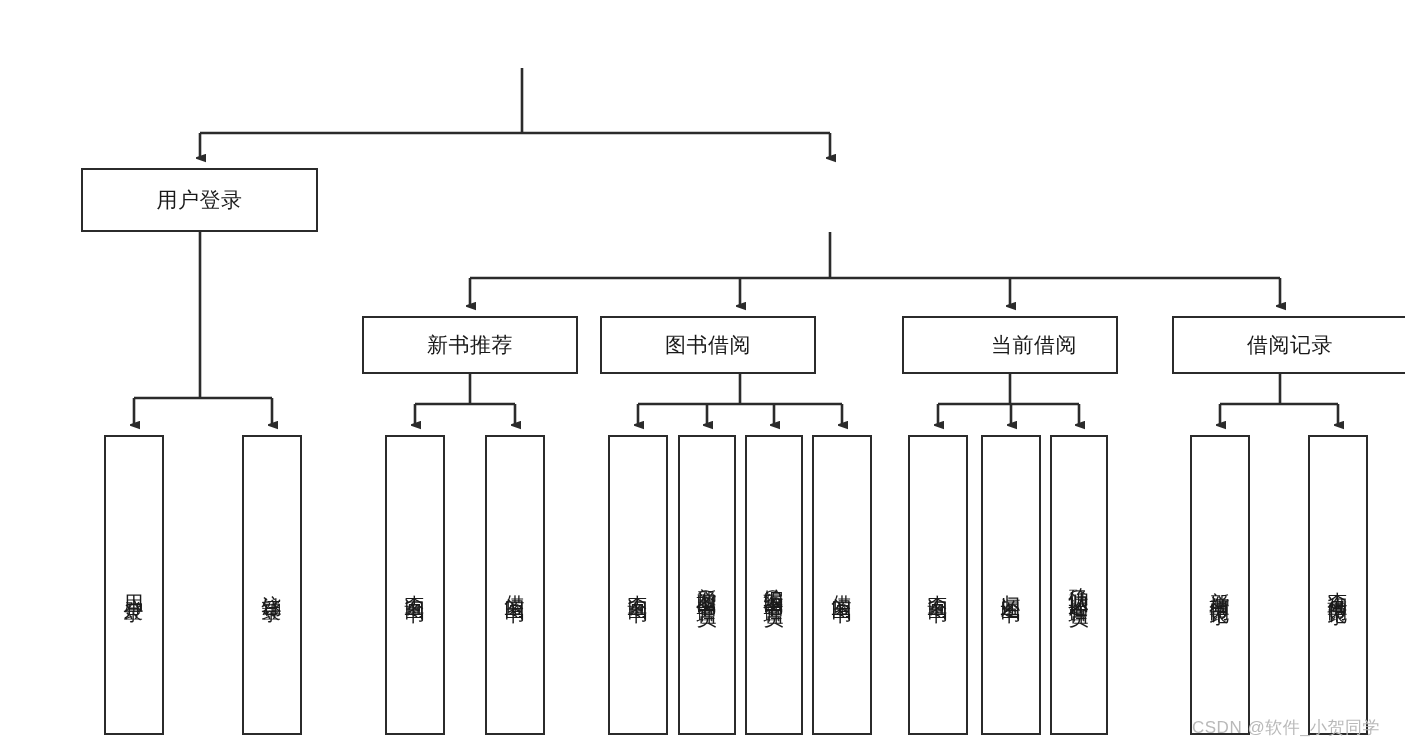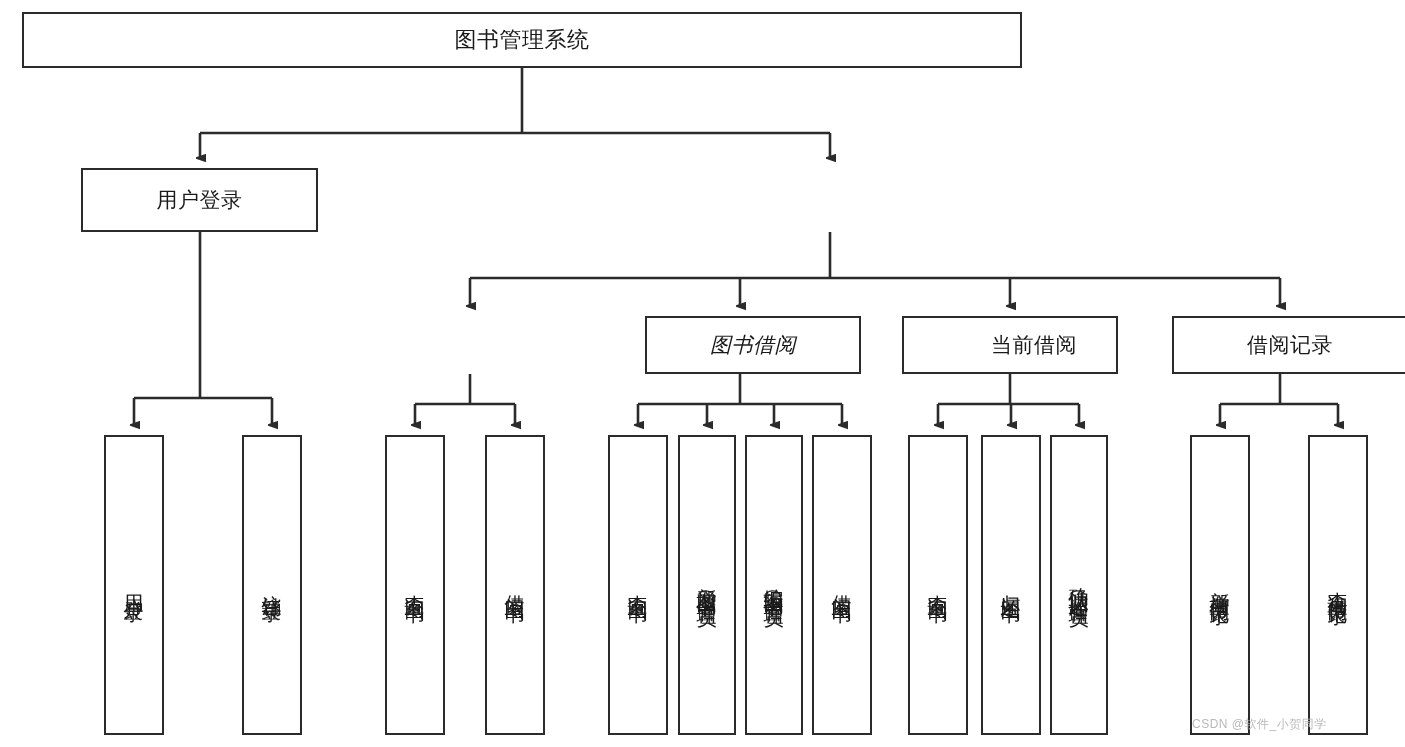--- a/index.html
+++ b/index.html
@@ -55,21 +55,21 @@
     writing-mode: vertical-rl;
     text-orientation: upright;
     font-size: 20px;
     letter-spacing: 3px;
     line-height: 1.1;
     max-height: 100%;
   }
   .watermark {
     position: absolute;
     color: #b9b9b9;
-    font-size: 12px;
+    font-size: 17px;
     white-space: nowrap;
     letter-spacing: 0.5px;
   }
 </style>
 </head>
 <body>
 
 <div id="canvas">
 
   <svg class="connectors" viewBox="0 0 1405 747" xmlns="http://www.w3.org/2000/svg">
@@ -115,29 +115,29 @@
       <path d="M1011,404 L1011,425" marker-end="url(#arrow)"></path>
       <path d="M1079,404 L1079,425" marker-end="url(#arrow)"></path>
 
       <path d="M1280,374 L1280,404"></path>
       <path d="M1220,404 L1338,404"></path>
       <path d="M1220,404 L1220,425" marker-end="url(#arrow)"></path>
       <path d="M1338,404 L1338,425" marker-end="url(#arrow)"></path>
     </g>
   </svg>
 
-  <div class="node horiz root" style="left:22px; top:12px; width:1000px; height:56px;">
-    <span class="lbl">图书管理系统</span>
-  </div>
 
   <div class="node horiz" style="left:81px; top:168px; width:237px; height:64px;">
     <span class="lbl">用户登录</span>
   </div>
 
-  <div class="node horiz" style="left:645px; top:316px; width:216px; height:58px;font-style:italic;">
+  <div class="node horiz" style="left:362px; top:316px; width:216px; height:58px;">
+    <span class="lbl">新书推荐</span>
+  </div>
+  <div class="node horiz" style="left:600px; top:316px; width:216px; height:58px;">
     <span class="lbl">图书借阅</span>
   </div>
   <div class="node horiz" style="left:902px; top:316px; width:216px; height:58px;padding-left:48px;">
     <span class="lbl">当前借阅</span>
   </div>
   <div class="node horiz" style="left:1172px; top:316px; width:236px; height:58px;">
     <span class="lbl">借阅记录</span>
   </div>
 
   <div class="node vert" style="left:104px; top:435px; width:60px; height:300px;">

